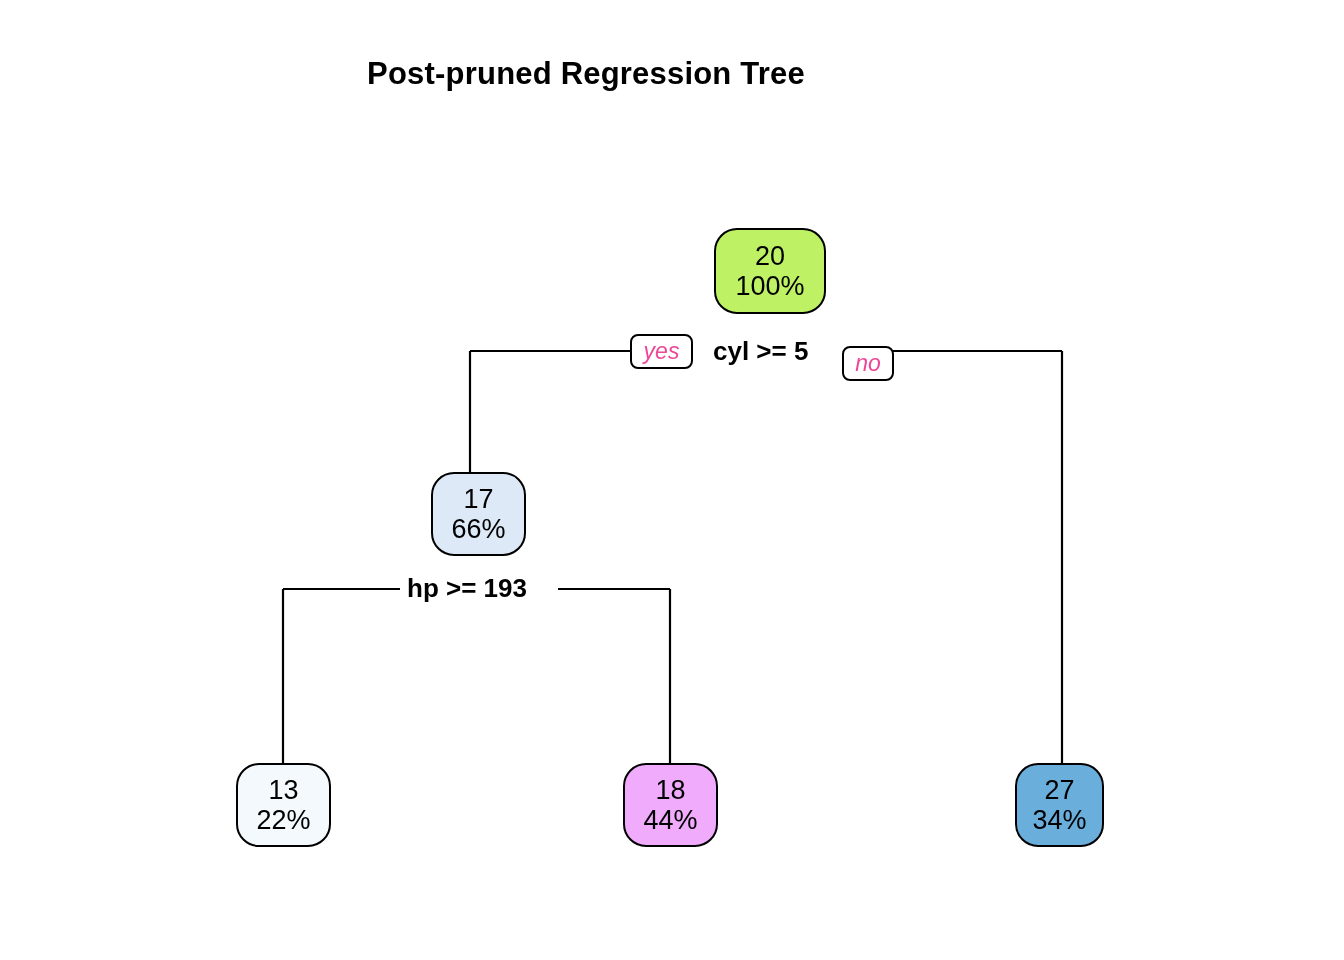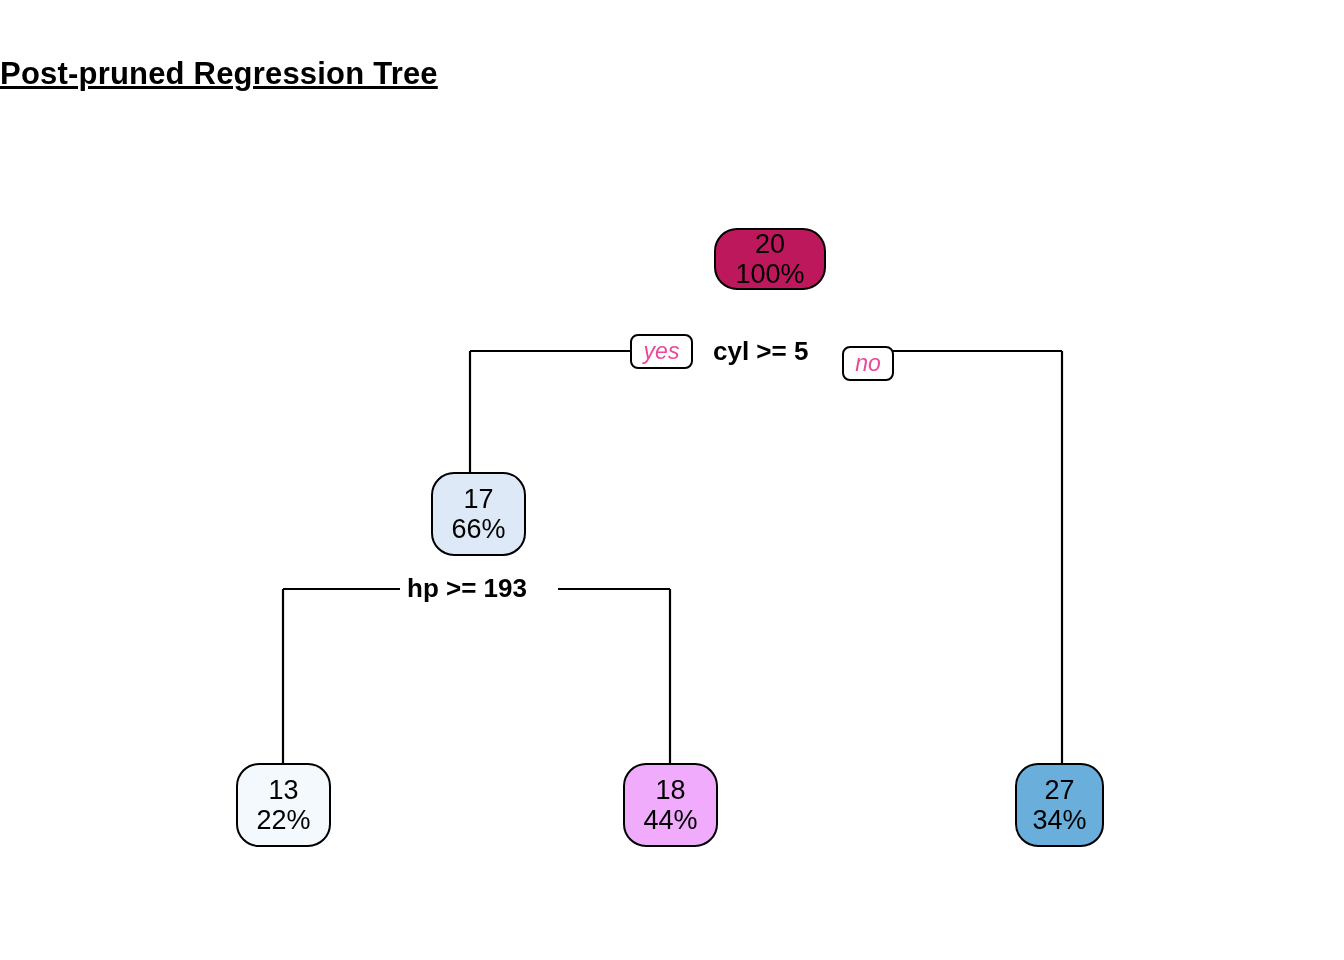--- a/index.html
+++ b/index.html
@@ -18,26 +18,25 @@
     position: relative;
     width: 1344px;
     height: 960px;
     background: #ffffff;
   }
   #title {
     position: absolute;
     left: 0;
     top: 56px;
     width: 1172px;
-    text-align: left;
+    text-align: center;
     font-size: 31px;
     font-weight: bold;
     letter-spacing: 0.2px;
     color: #000000;
-    text-decoration: underline;
   }
   svg#edges {
     position: absolute;
     left: 0;
     top: 0;
     width: 1344px;
     height: 960px;
     pointer-events: none;
   }
   .node {
@@ -94,21 +93,21 @@
     <path d="M 470 351 L 638 351" fill="none" stroke="#000000" stroke-width="2.2"></path>
     <path d="M 893 351 L 1062 351" fill="none" stroke="#000000" stroke-width="2.2"></path>
     <path d="M 1062 351 L 1062 763" fill="none" stroke="#000000" stroke-width="2.2"></path>
 
     <path d="M 283 589 L 400 589" fill="none" stroke="#000000" stroke-width="2.2"></path>
     <path d="M 558 589 L 670 589" fill="none" stroke="#000000" stroke-width="2.2"></path>
     <path d="M 283 589 L 283 763" fill="none" stroke="#000000" stroke-width="2.2"></path>
     <path d="M 670 589 L 670 763" fill="none" stroke="#000000" stroke-width="2.2"></path>
   </svg>
 
-  <div class="node" style="left:714px; top:228px; width:112px; height:62px; background:#be185d;">
+  <div class="node" style="left:714px; top:228px; width:112px; height:86px; background:#bef264;">
     <span class="val">20</span>
     <span class="pct">100%</span>
   </div>
 
   <div class="yesno" style="left:630px; top:334px; width:63px; height:35px;">
     <span>yes</span>
   </div>
   <div class="splitlabel" style="left:708px; top:338px;">cyl &gt;= 5</div>
   <div class="yesno" style="left:842px; top:346px; width:52px; height:35px;">
     <span>no</span>

